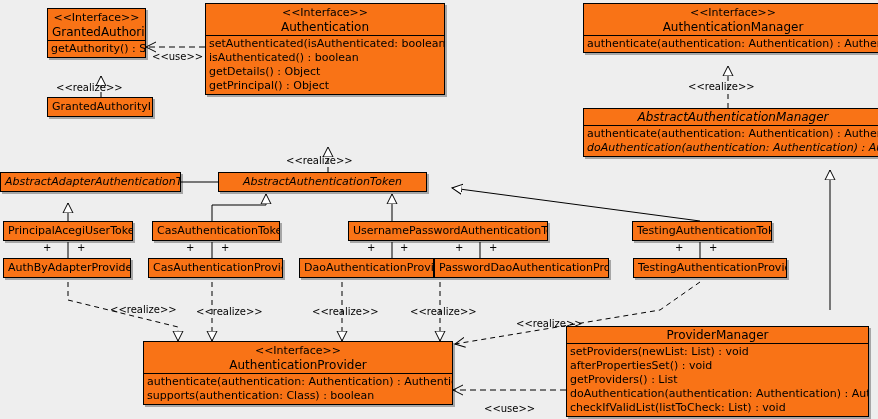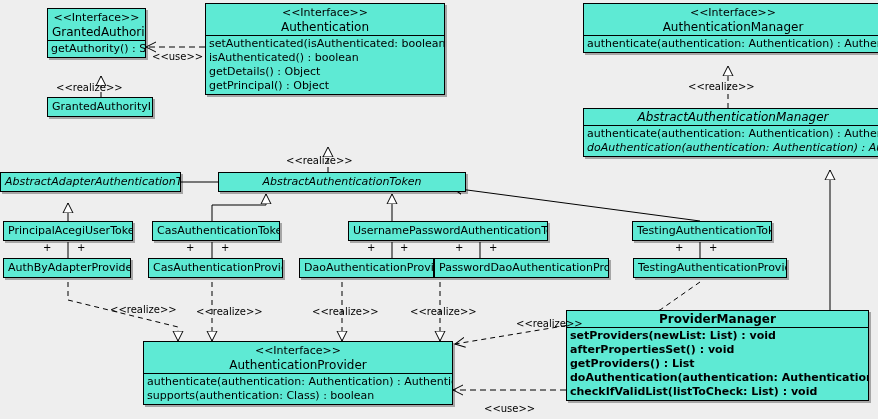--- a/index.html
+++ b/index.html
@@ -23,21 +23,21 @@
   svg.edges {
     position: absolute;
     left: 0; top: 0;
     width: 878px;
     height: 419px;
     pointer-events: none;
   }
   .uml-class {
     position: absolute;
     box-sizing: border-box;
-    background: #5eead4;
+    background: #f97316;
     border: 1px solid #000000;
     box-shadow: 2px 2px 0 rgba(0,0,0,0.30);
     overflow: hidden;
   }
   .hdr {
     box-sizing: border-box;
     padding: 1px 4px 1px 4px;
     text-align: center;
     font-size: 11px;
     line-height: 13px;
@@ -211,21 +211,21 @@
     <div class="ops">
       <div class="op">authenticate(authentication: Authentication) : Authentication</div>
       <div class="op abstract">doAuthentication(authentication: Authentication) : Authentication</div>
     </div>
   </div>
 
   <div class="uml-class" style="left:0px; top:172px; width:181px;">
     <div class="simple-name abstract">AbstractAdapterAuthenticationToken</div>
   </div>
 
-  <div class="uml-class" style="left:218px; top:172px; width:248px;">
+  <div class="uml-class" style="left:218px; top:172px; width:209px;">
     <div class="simple-name abstract">AbstractAuthenticationToken</div>
   </div>
 
   <div class="uml-class" style="left:3px; top:221px; width:130px;">
     <div class="simple-name">PrincipalAcegiUserToken</div>
   </div>
 
   <div class="uml-class" style="left:152px; top:221px; width:128px;">
     <div class="simple-name">CasAuthenticationToken</div>
   </div>
@@ -274,21 +274,21 @@
       <span class="stereo">&lt;&lt;Interface&gt;&gt;</span>
       <span class="cname">AuthenticationProvider</span>
     </div>
     <div class="sep"></div>
     <div class="ops">
       <div class="op">authenticate(authentication: Authentication) : Authentication</div>
       <div class="op">supports(authentication: Class) : boolean</div>
     </div>
   </div>
 
-  <div class="uml-class" style="left:566px; top:310px; width:303px;font-weight:bold;">
+  <div class="uml-class" style="left:566px; top:326px; width:303px;">
     <div class="hdr">
       <span class="cname">ProviderManager</span>
     </div>
     <div class="sep"></div>
     <div class="ops">
       <div class="op">setProviders(newList: List) : void</div>
       <div class="op">afterPropertiesSet() : void</div>
       <div class="op">getProviders() : List</div>
       <div class="op">doAuthentication(authentication: Authentication) : Authentication</div>
       <div class="op">checkIfValidList(listToCheck: List) : void</div>

